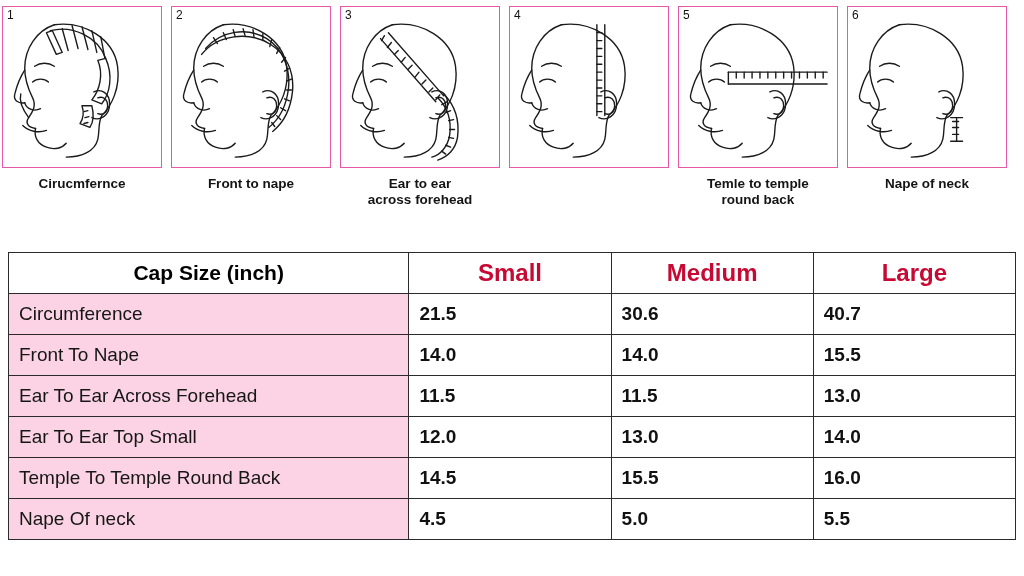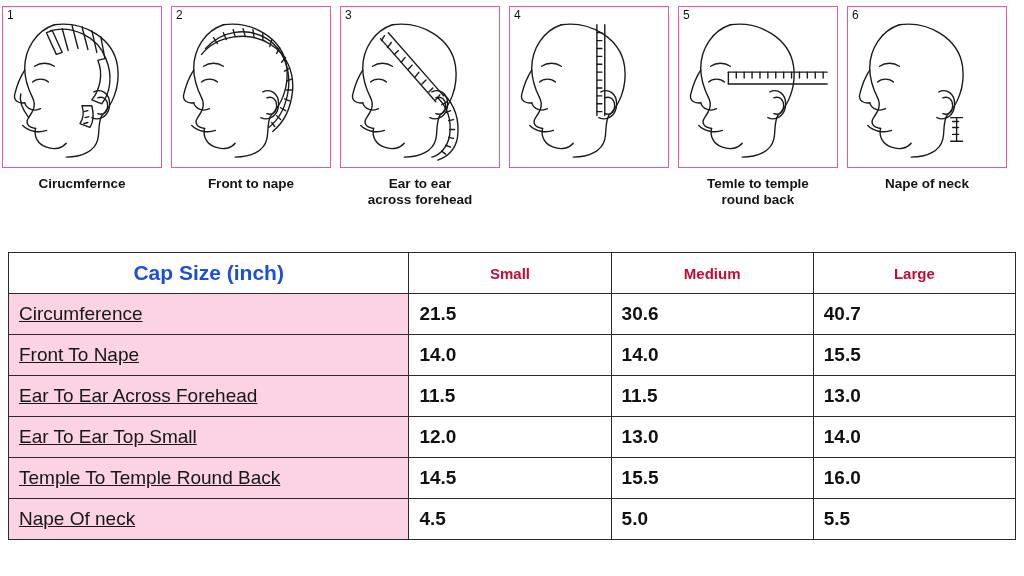--- a/index.html
+++ b/index.html
@@ -64,40 +64,39 @@
   .size-table td, .size-table th {
     border: 1.5px solid #2b2b2b;
     height: 41px;
     padding: 0 10px;
   }
   .col-label { width: 400px; }
   .col-val { width: 202px; }
 
   .hdr-label {
     text-align: center;
-    color: #1d4ed8;
+    color: #000000;
     font-weight: bold;
     font-size: 21px;
     background: #ffffff;
   }
   .hdr-size {
     text-align: center;
     color: #c60a33;
     font-weight: bold;
-    font-size: 15px;
+    font-size: 24px;
     background: #ffffff;
   }
   .row-label {
     background: #fbd3e5;
     color: #161616;
     font-size: 19px;
     text-align: left;
     padding-left: 34px;
     font-weight: normal;
-    text-decoration: underline;
   }
   .row-val {
     background: #ffffff;
     color: #111111;
     font-size: 19px;
     font-weight: bold;
   }
 </style>
 </head>
 <body>

